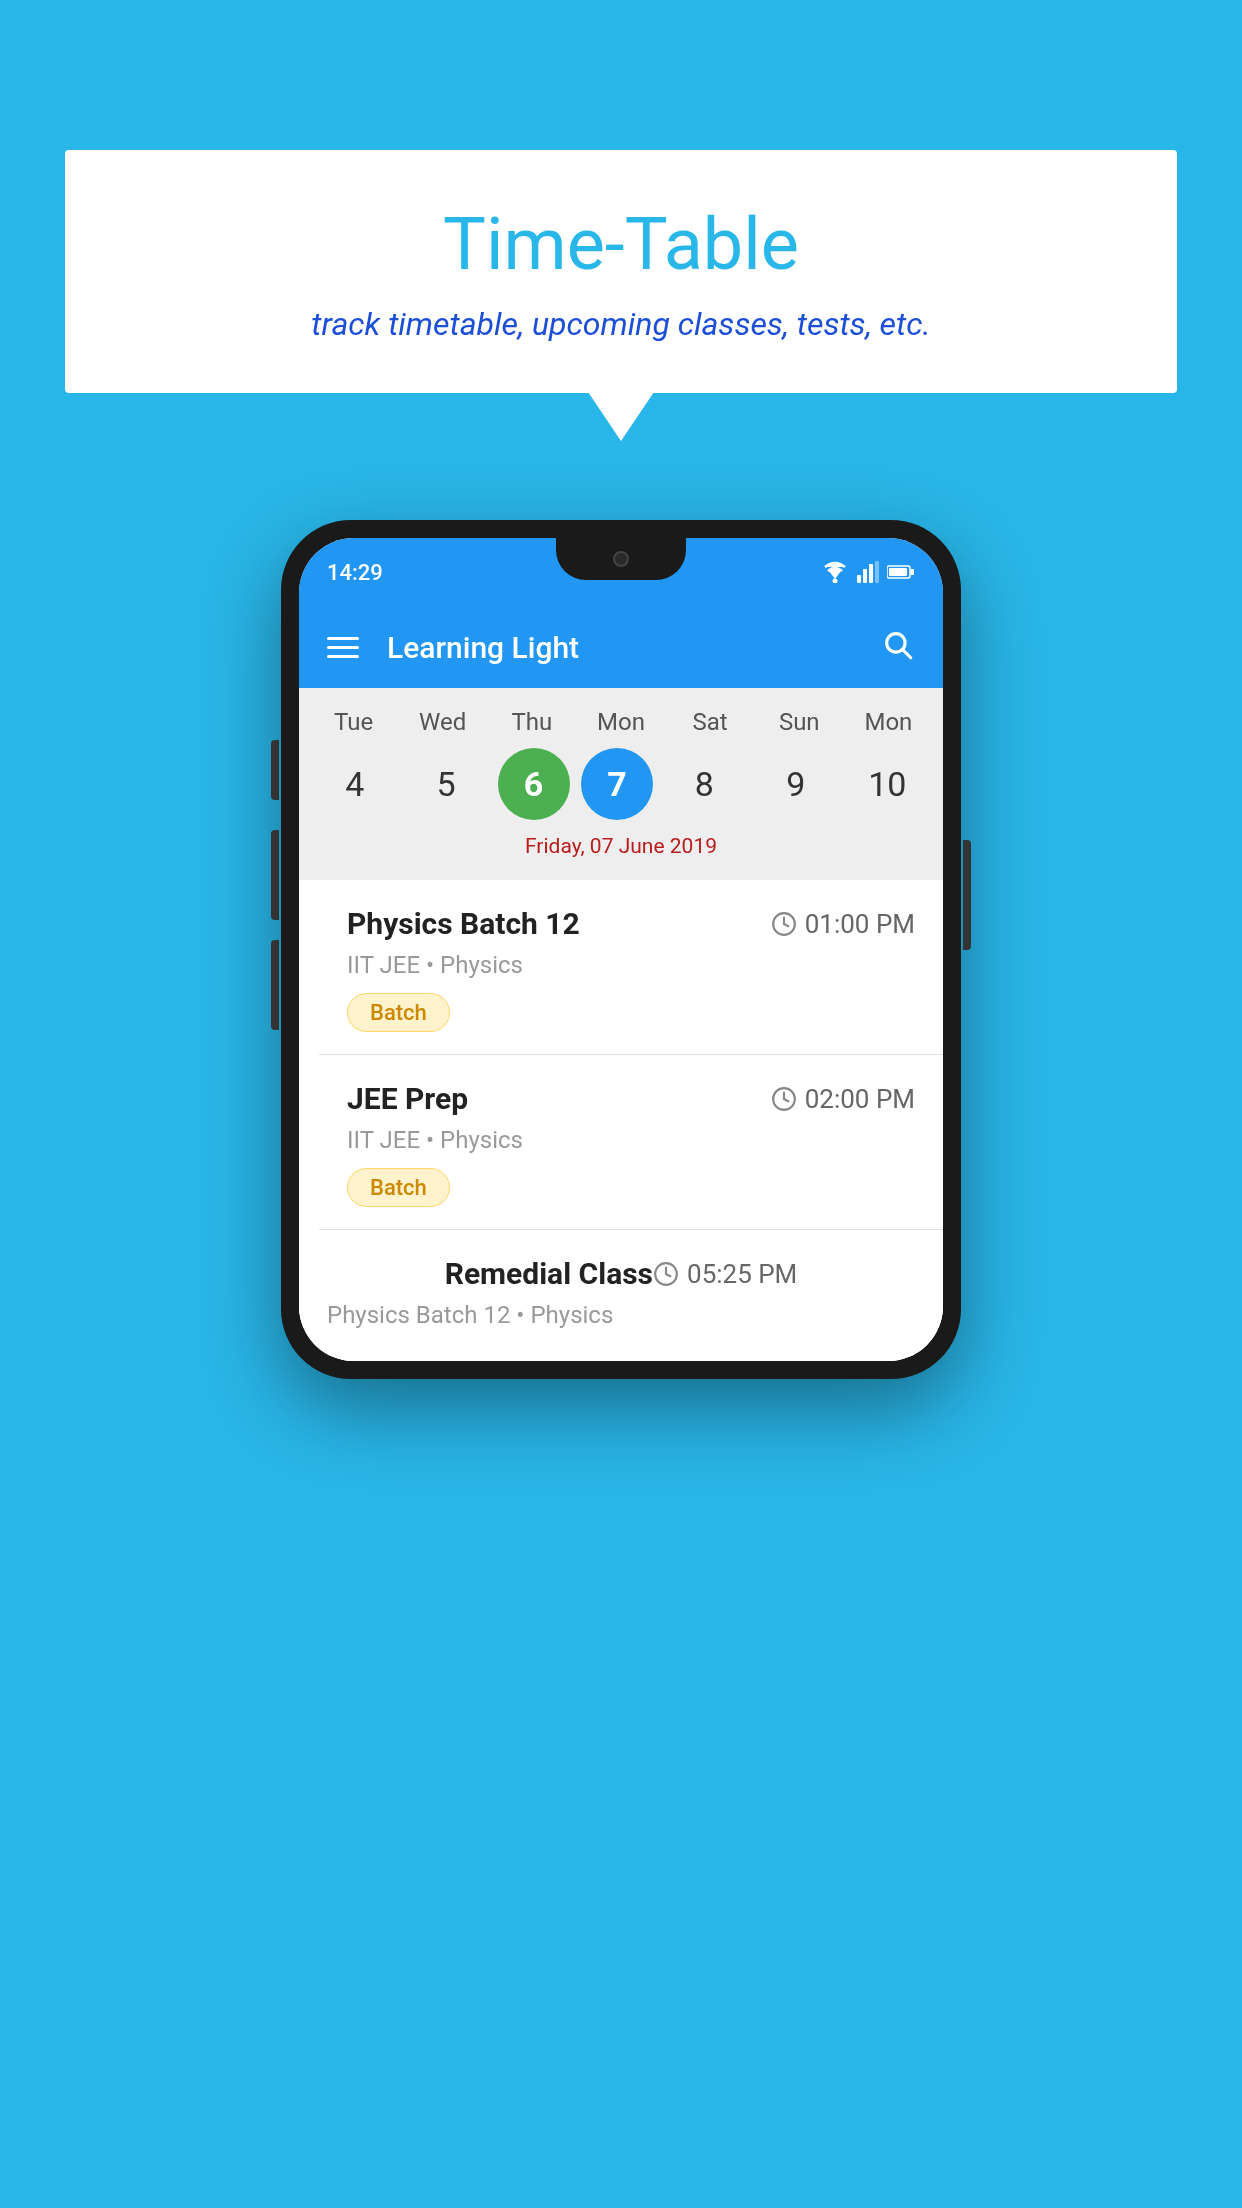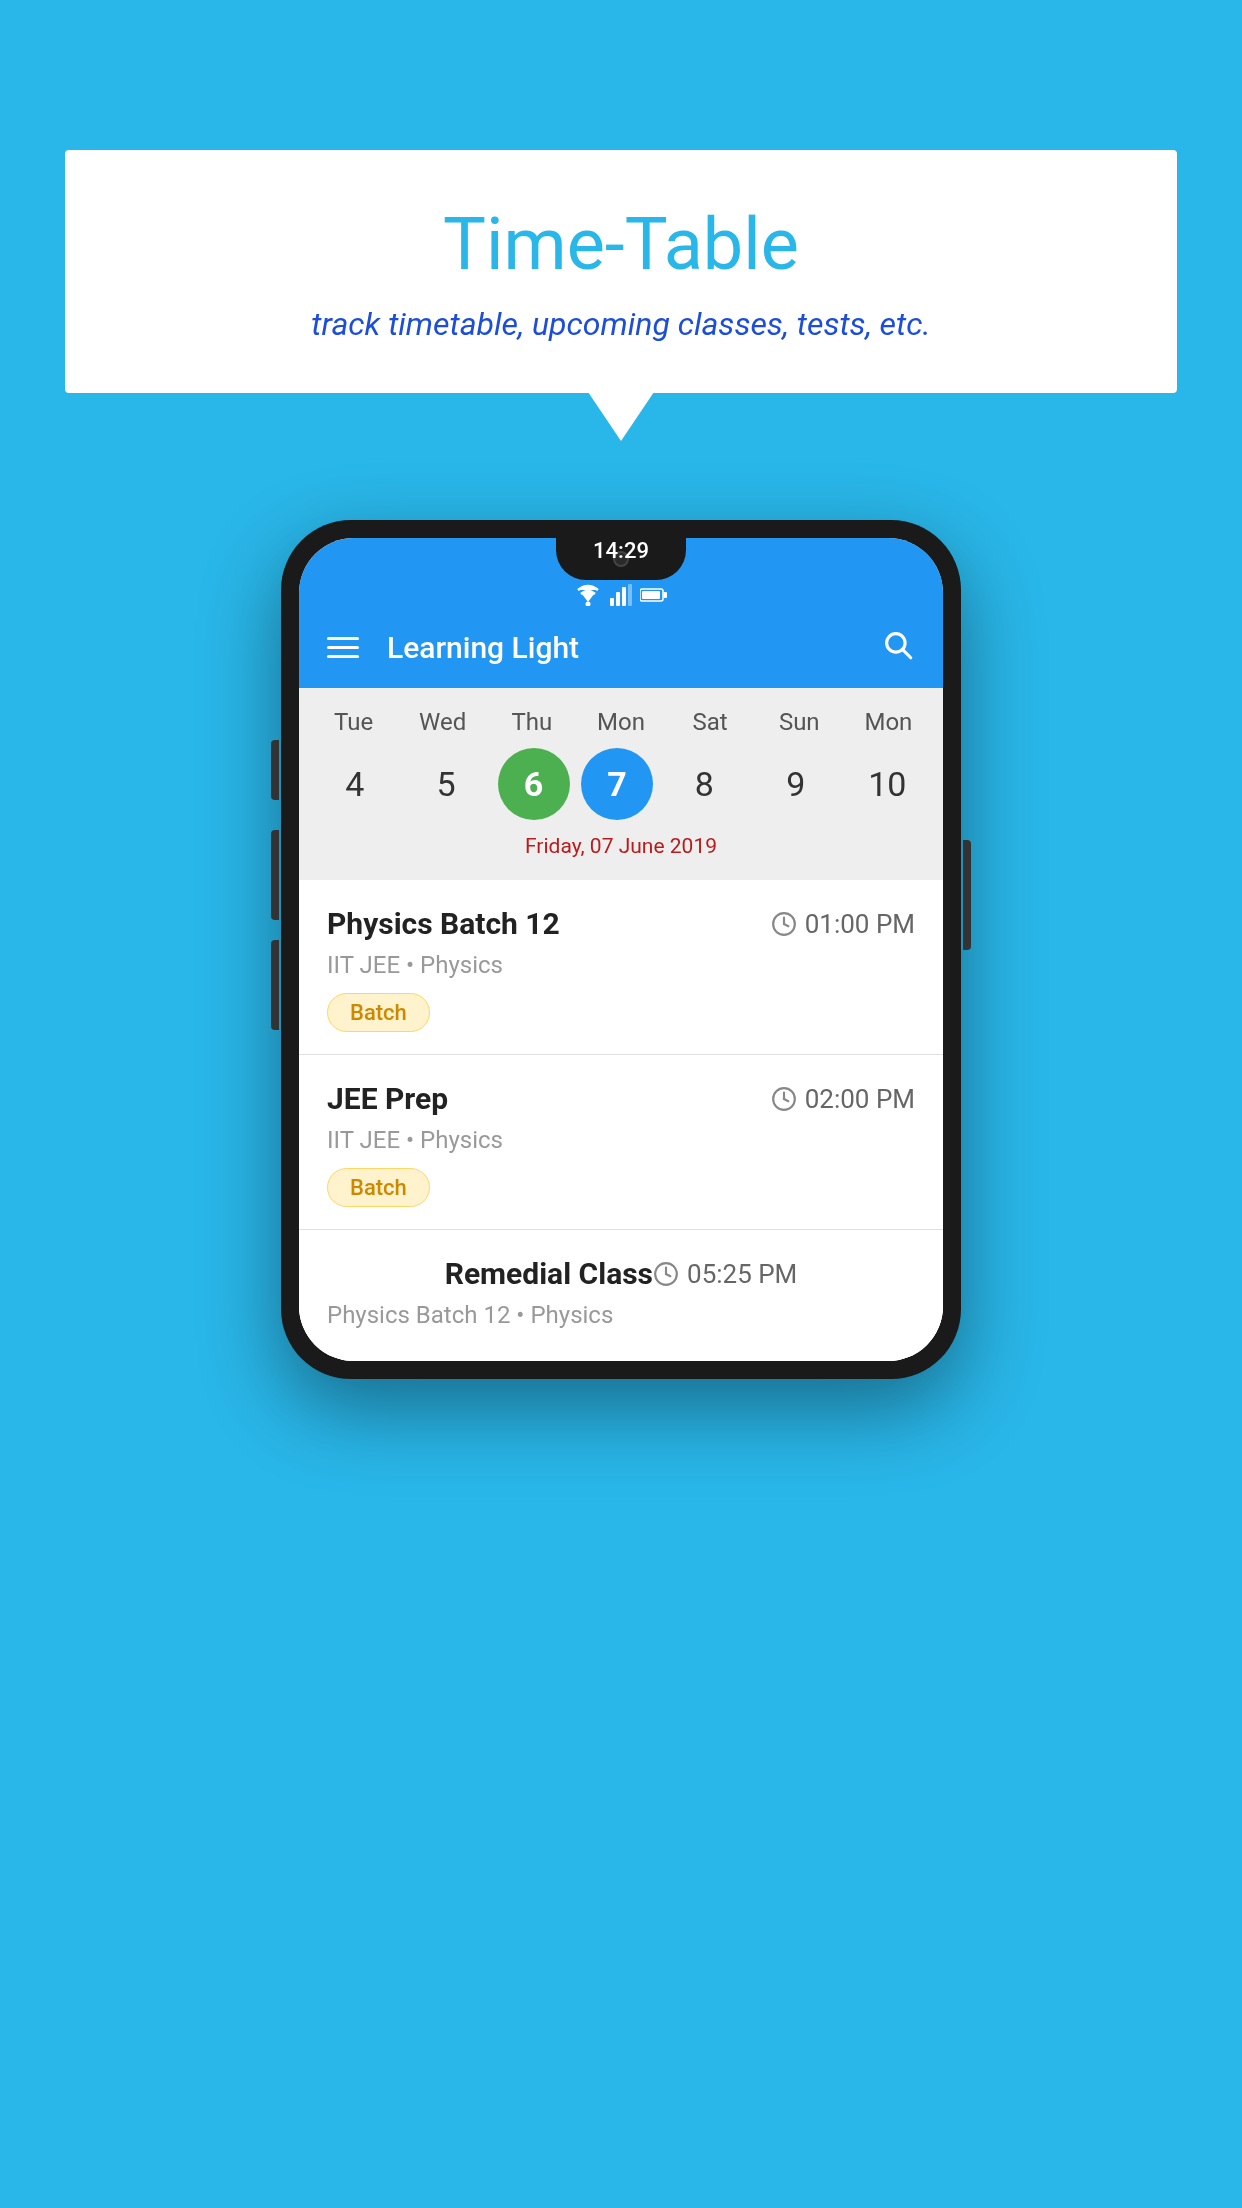--- a/index.html
+++ b/index.html
@@ -123,21 +123,20 @@
 
     
     .notch-area {
       background: #2196F3;
       height: 68px;
       position: relative;
       display: flex;
       align-items: center;
       justify-content: space-between;
       padding: 0 28px;
-      flex-direction: column;
     }
 
     .notch-cutout {
       position: absolute;
       top: 0;
       left: 50%;
       transform: translateX(-50%);
       width: 130px;
       height: 42px;
       background: #1a1a1a;
@@ -279,20 +278,21 @@
     
     .schedule-list {
       background: white;
       flex: 1;
     }
 
     .schedule-item {
       background: white;
       padding: 26px 28px 22px;
       border-bottom: 1px solid #e0e0e0;
+      margin-left: 20px;
     }
 
     .schedule-item-header {
       display: flex;
       justify-content: space-between;
       align-items: center;
       margin-bottom: 10px;
     }
 
     .schedule-title {

